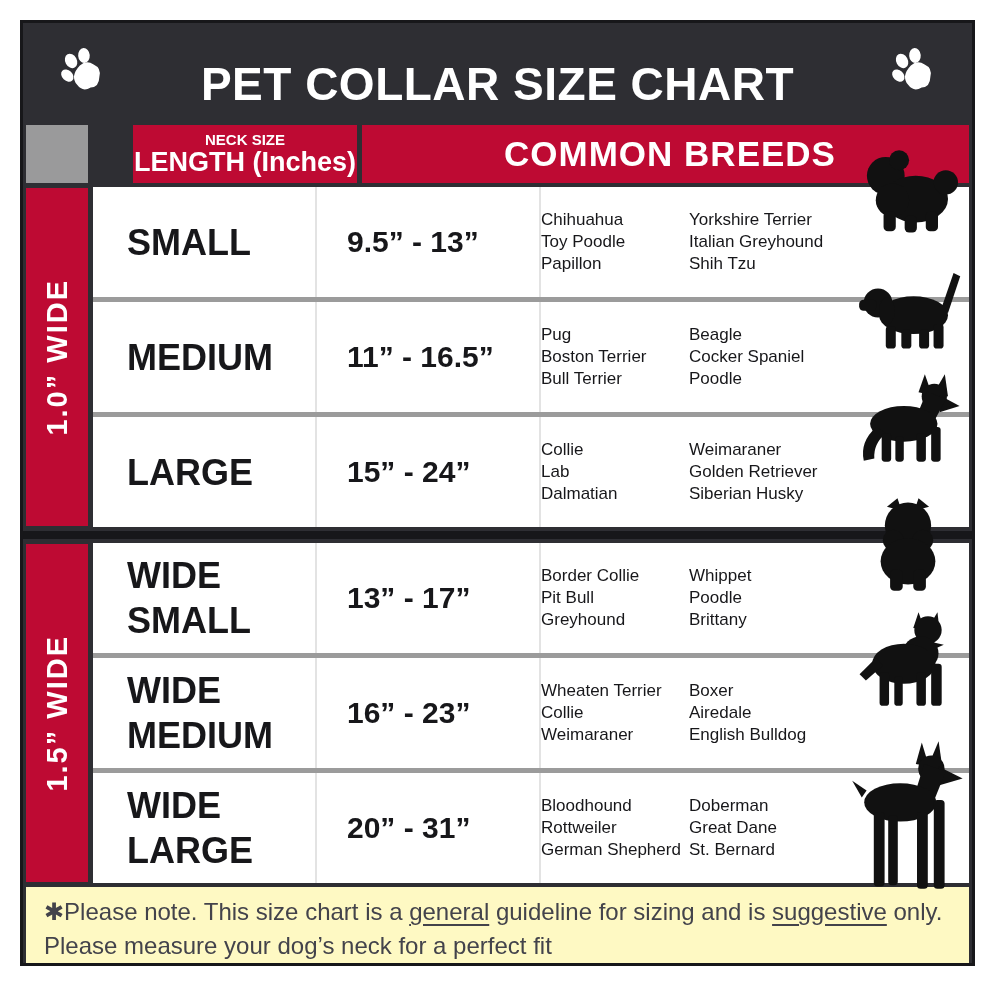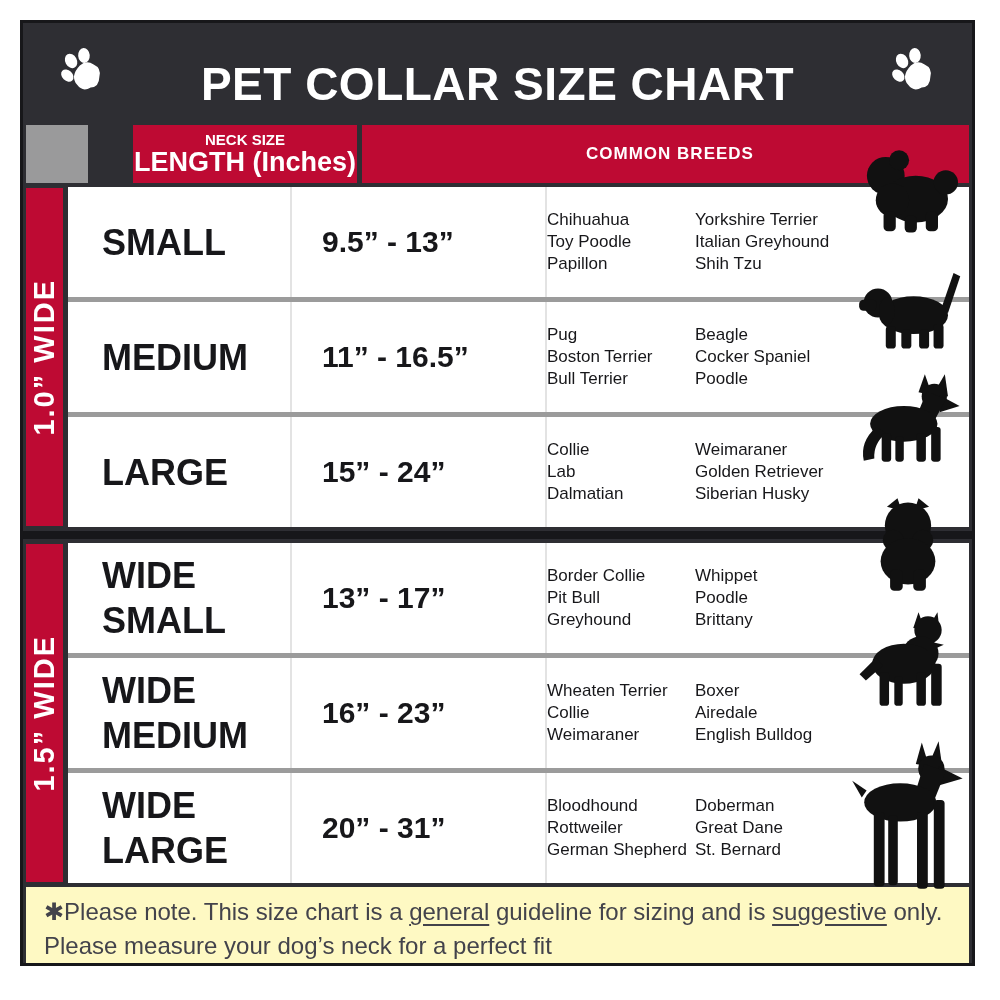--- a/index.html
+++ b/index.html
@@ -14,34 +14,34 @@
   .paw{width:58px;height:58px;}
   
   .thead{flex:0 0 58px;display:flex;gap:5px;margin:4px 3px 0 3px;}
   .corner{width:62px;background:#9a9a9b;}
   .th{background:#be0a33;color:#fff;display:flex;align-items:center;
     justify-content:center;font-weight:bold;}
   .th-size{width:224px;font-size:27px;letter-spacing:1px;}
   .th-length{width:224px;flex-direction:column;line-height:1.05;margin-left:40px;}
   .th-length .sub{font-size:15px;font-weight:bold;}
   .th-length .main{font-size:27px;}
-  .th-breeds{flex:1;font-size:17px;letter-spacing:1px;padding-left:9px;}
+  .th-breeds{flex:1;font-size:35px;letter-spacing:1px;padding-left:9px;}
   
   .section{flex:0 0 340px;display:flex;gap:5px;margin:4px 3px 0 3px;}
   .strip{width:62px;background:#be0a33;display:flex;align-items:center;
     justify-content:center;margin:1px 0;}
   .strip span{writing-mode:vertical-rl;transform:rotate(180deg);color:#fff;
     font-weight:bold;font-size:29px;letter-spacing:2px;white-space:nowrap;}
   .rows{flex:1;display:flex;flex-direction:column;background:#fff;}
   .row{flex:1;display:flex;align-items:stretch;border-bottom:5px solid #9b9b9b;}
   .row:last-child{border-bottom:none;}
   .c-size{width:224px;display:flex;align-items:center;padding-left:34px;
     box-sizing:border-box;font-size:36px;font-weight:bold;color:#17171a;
     border-right:2px solid #e3e3e3;white-space:pre-line;line-height:1.25;}
-  .c-range{width:255px;display:flex;align-items:center;padding-left:30px;
+  .c-range{width:224px;display:flex;align-items:center;padding-left:30px;
     box-sizing:border-box;font-size:30px;font-weight:bold;color:#17171a;
     border-right:2px solid #e3e3e3;}
   .c-breeds{flex:1;display:flex;align-items:center;}
   .bl{font-size:17px;line-height:1.3;white-space:pre-line;color:#17171a;}
   .bl1{width:148px;}
   .bl2{width:152px;}
   .dog{margin-left:auto;width:122px;position:relative;}
   .dog svg{position:absolute;right:4px;bottom:4px;width:114px;height:100px;}
   .dog.overhang svg{height:196px;bottom:-88px;z-index:5;width:120px;}
   .divider{flex:0 0 8px;background:#17171a;margin-top:4px;}

